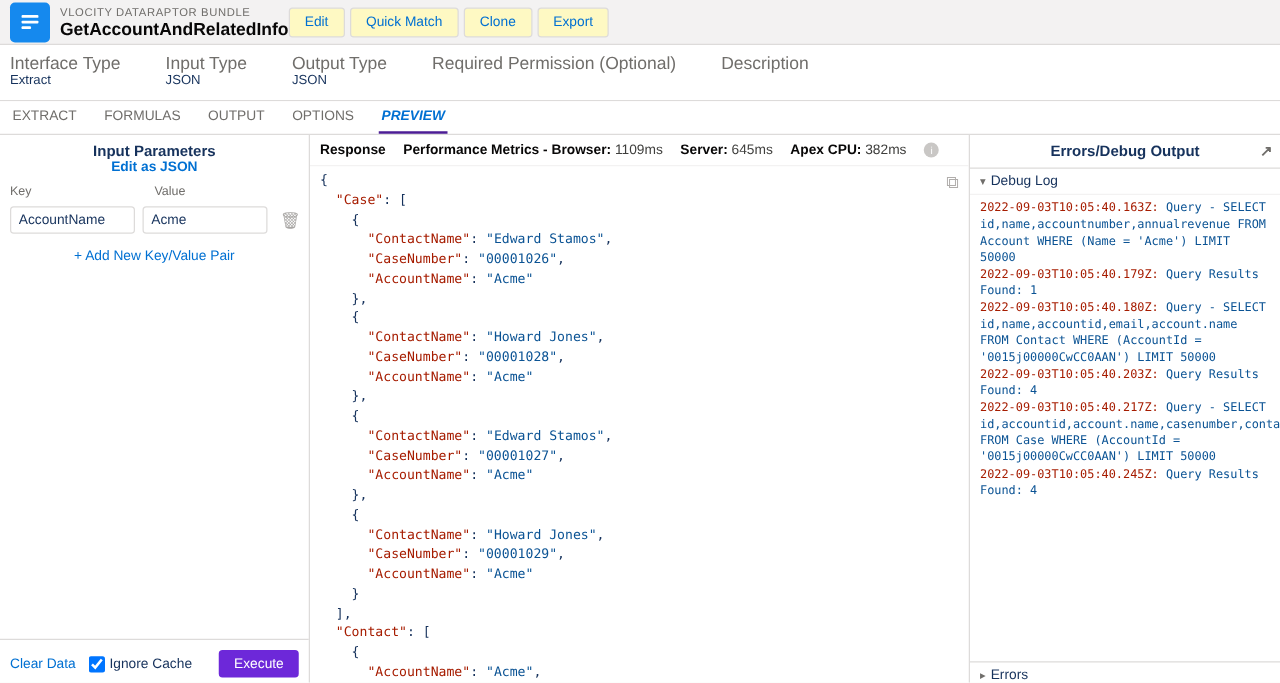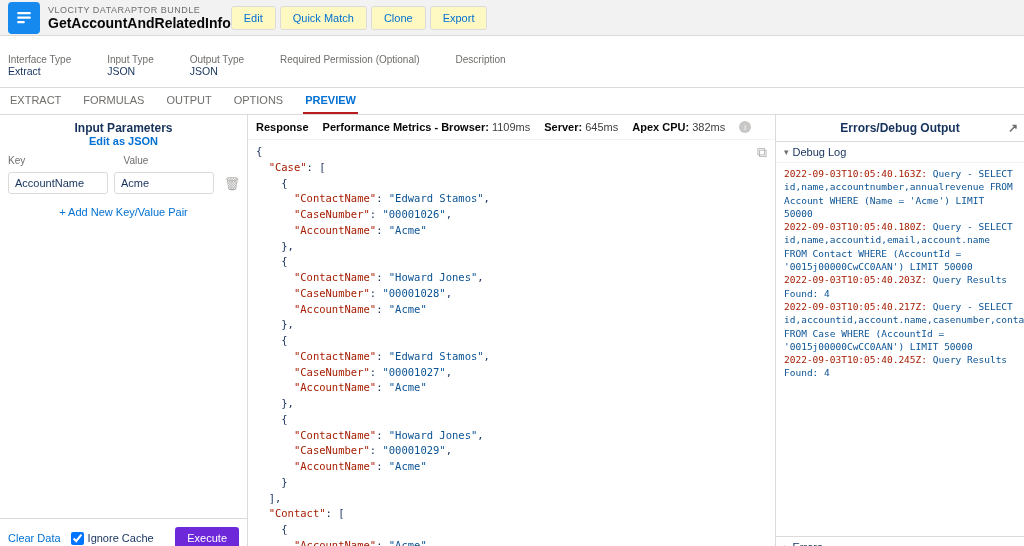--- a/index.html
+++ b/index.html
@@ -51,40 +51,41 @@
   }
   
   .meta-row {
     display: flex;
     gap: 36px;
     padding: 6px 8px 10px 8px;
     background: #fff;
     border-bottom: 1px solid #dddbda;
     font-size: 10.5px;
   }
-  .meta-item .lbl { color: #706e6b; display: block; font-size: 10px; margin-top: 12px;}
+  .meta-item .lbl { color: #706e6b; display: block; font-size: 14px;}
   .meta-item .val { color: #16325c; }
   
   .tabs {
     display: flex;
     gap: 18px;
     padding: 0 8px;
     background: #fff;
     border-bottom: 1px solid #dddbda;
     font-size: 11px;
   }
   .tabs .tab {
     padding: 6px 2px;
     color: #706e6b;
     cursor: pointer;
   }
   .tabs .tab.active {
     color: #0070d2;
-    border-bottom: 2px solid #b91c1c;
+    border-bottom: 2px solid #4c1d95;
     font-weight: 600;
+    font-style: italic;
   }
   
   .main {
     display: flex;
     height: calc(546px - 42px - 38px - 24px);
   }
   .panel-title {
     font-size: 12px; font-weight: 600;
     color: #16325c;
     padding: 6px 8px;
@@ -316,20 +317,21 @@
     <div class="panel-title">
       <span>Errors/Debug Output</span>
       <span class="pop">↗</span>
     </div>
     <div class="section-head">
       <span class="caret">▾</span>
       <span>Debug Log</span>
     </div>
     <div class="debug-body" id="debug-body">
         <div><span class="dbg-ts">2022-09-03T10:05:40.163Z:</span><span class="dbg-txt"> Query - SELECT id,name,accountnumber,annualrevenue FROM Account WHERE (Name = 'Acme') LIMIT 50000</span></div>
+        <div><span class="dbg-ts">2022-09-03T10:05:40.179Z:</span><span class="dbg-txt"> Query Results Found: 1</span></div>
         <div><span class="dbg-ts">2022-09-03T10:05:40.180Z:</span><span class="dbg-txt"> Query - SELECT id,name,accountid,email,account.name FROM Contact WHERE (AccountId = '0015j00000CwCC0AAN') LIMIT 50000</span></div>
         <div><span class="dbg-ts">2022-09-03T10:05:40.203Z:</span><span class="dbg-txt"> Query Results Found: 4</span></div>
         <div><span class="dbg-ts">2022-09-03T10:05:40.217Z:</span><span class="dbg-txt"> Query - SELECT id,accountid,account.name,casenumber,contact.name FROM Case WHERE (AccountId = '0015j00000CwCC0AAN') LIMIT 50000</span></div>
         <div><span class="dbg-ts">2022-09-03T10:05:40.245Z:</span><span class="dbg-txt"> Query Results Found: 4</span></div>
       </div>
     <div class="errors-foot">
       <span class="caret">▸</span>
       <span>Errors</span>
     </div>
   </div>

